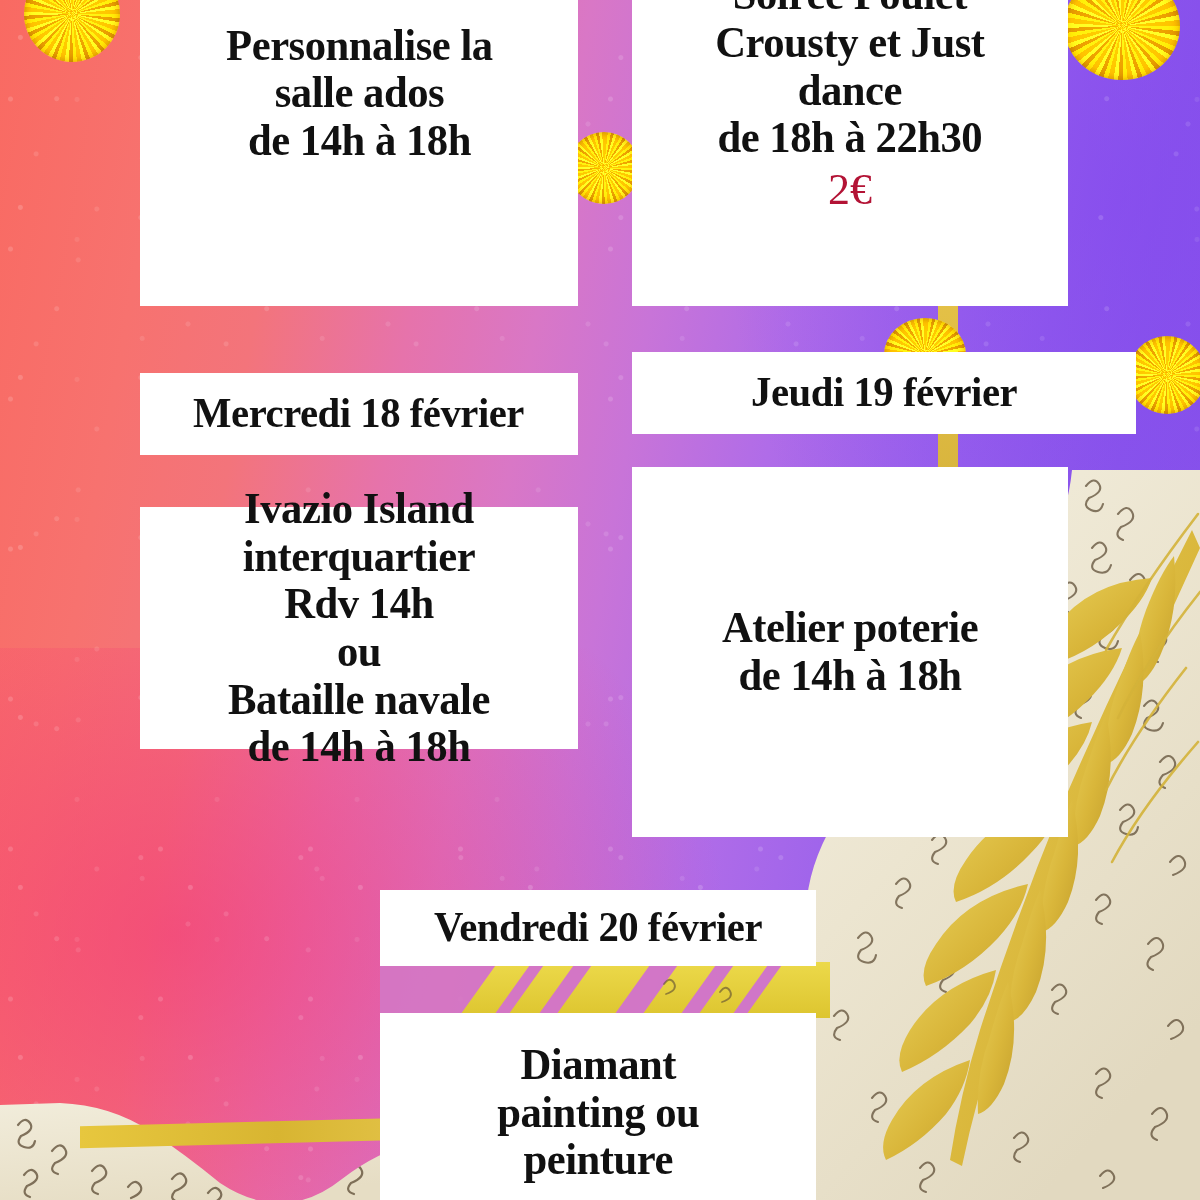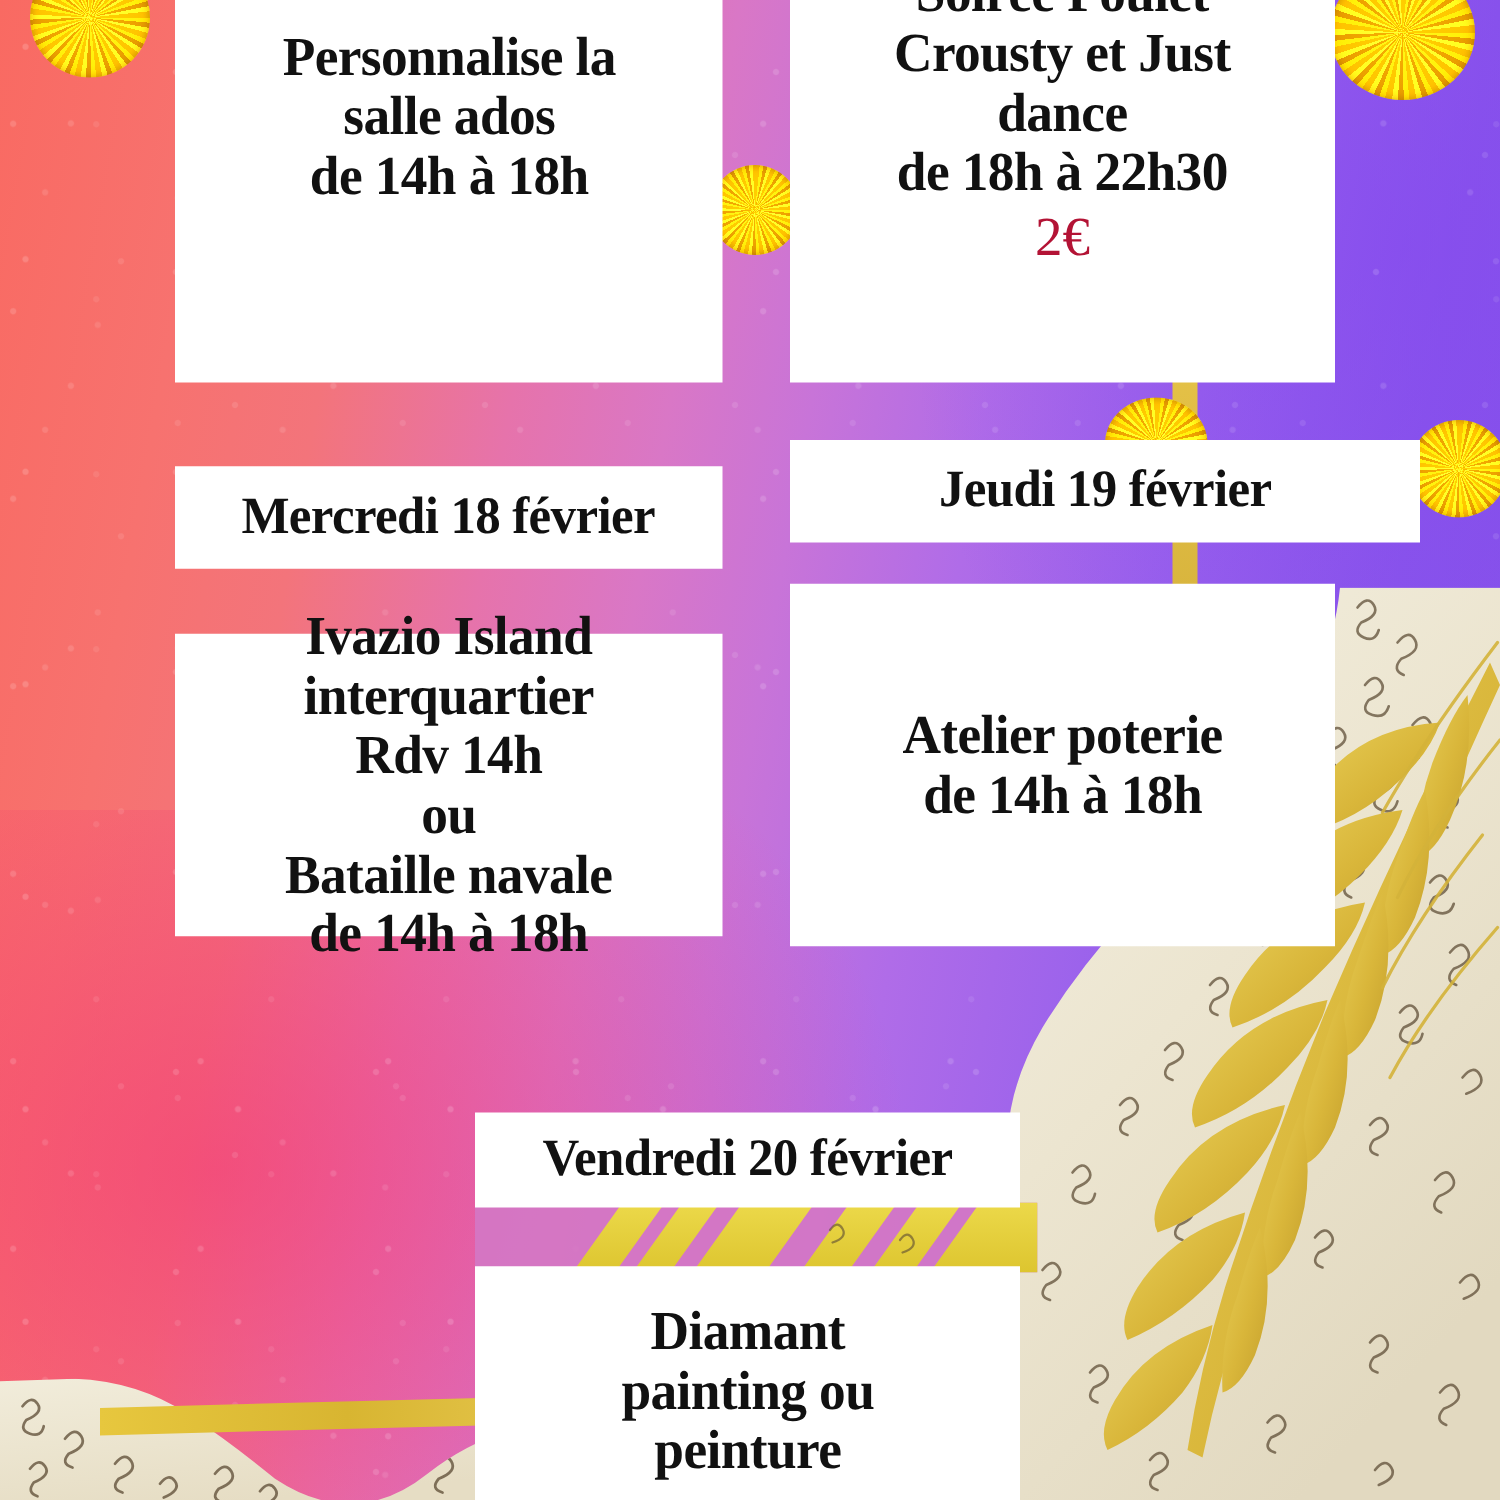--- a/index.html
+++ b/index.html
@@ -277,21 +277,21 @@
 
   <div class="card" style="left:140px;top:467px;width:438px;height:242px;margin-top:40px;">
     <div class="card-text t-activity">Ivazio Island
 interquartier
 Rdv 14h
 ou
 Bataille navale
 de 14h à 18h</div>
   </div>
 
-  <div class="card" style="left:632px;top:467px;width:436px;height:290px;">
+  <div class="card" style="left:632px;top:467px;width:436px;height:370px;">
     <div class="card-text t-activity">Atelier poterie
 de 14h à 18h</div>
   </div>
 
   <div class="card" style="left:380px;top:890px;width:436px;height:76px;text-align:center;">
     <div class="card-text t-date">Vendredi 20 février</div>
   </div>
 
   <div class="card" style="left:380px;top:1013px;width:436px;height:330px;align-items:flex-start;padding-top:28px;">
     <div class="card-text t-activity">Diamant

